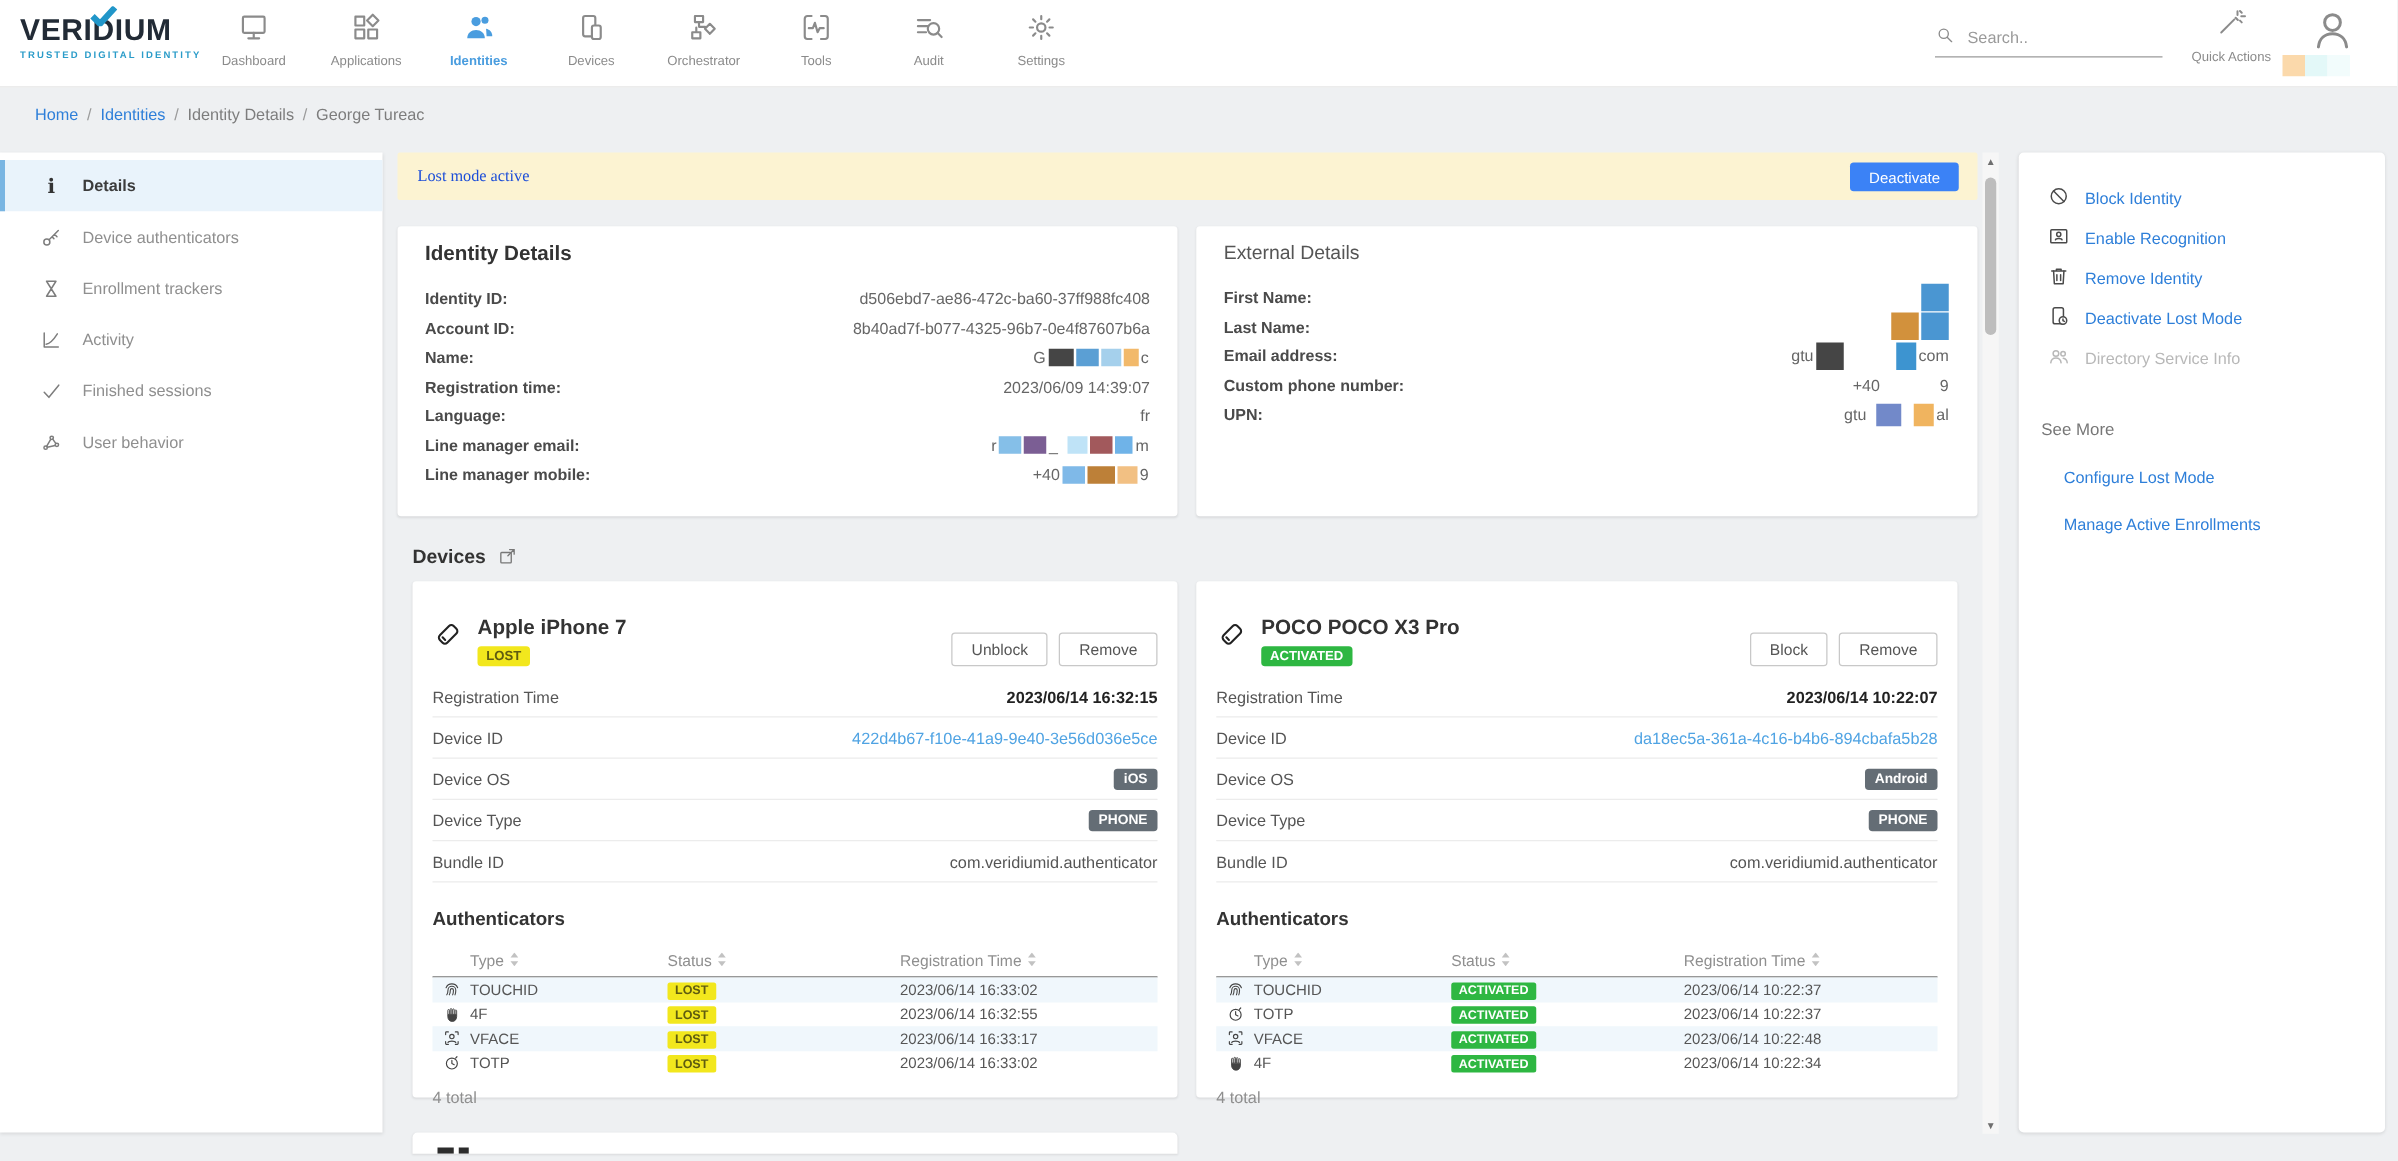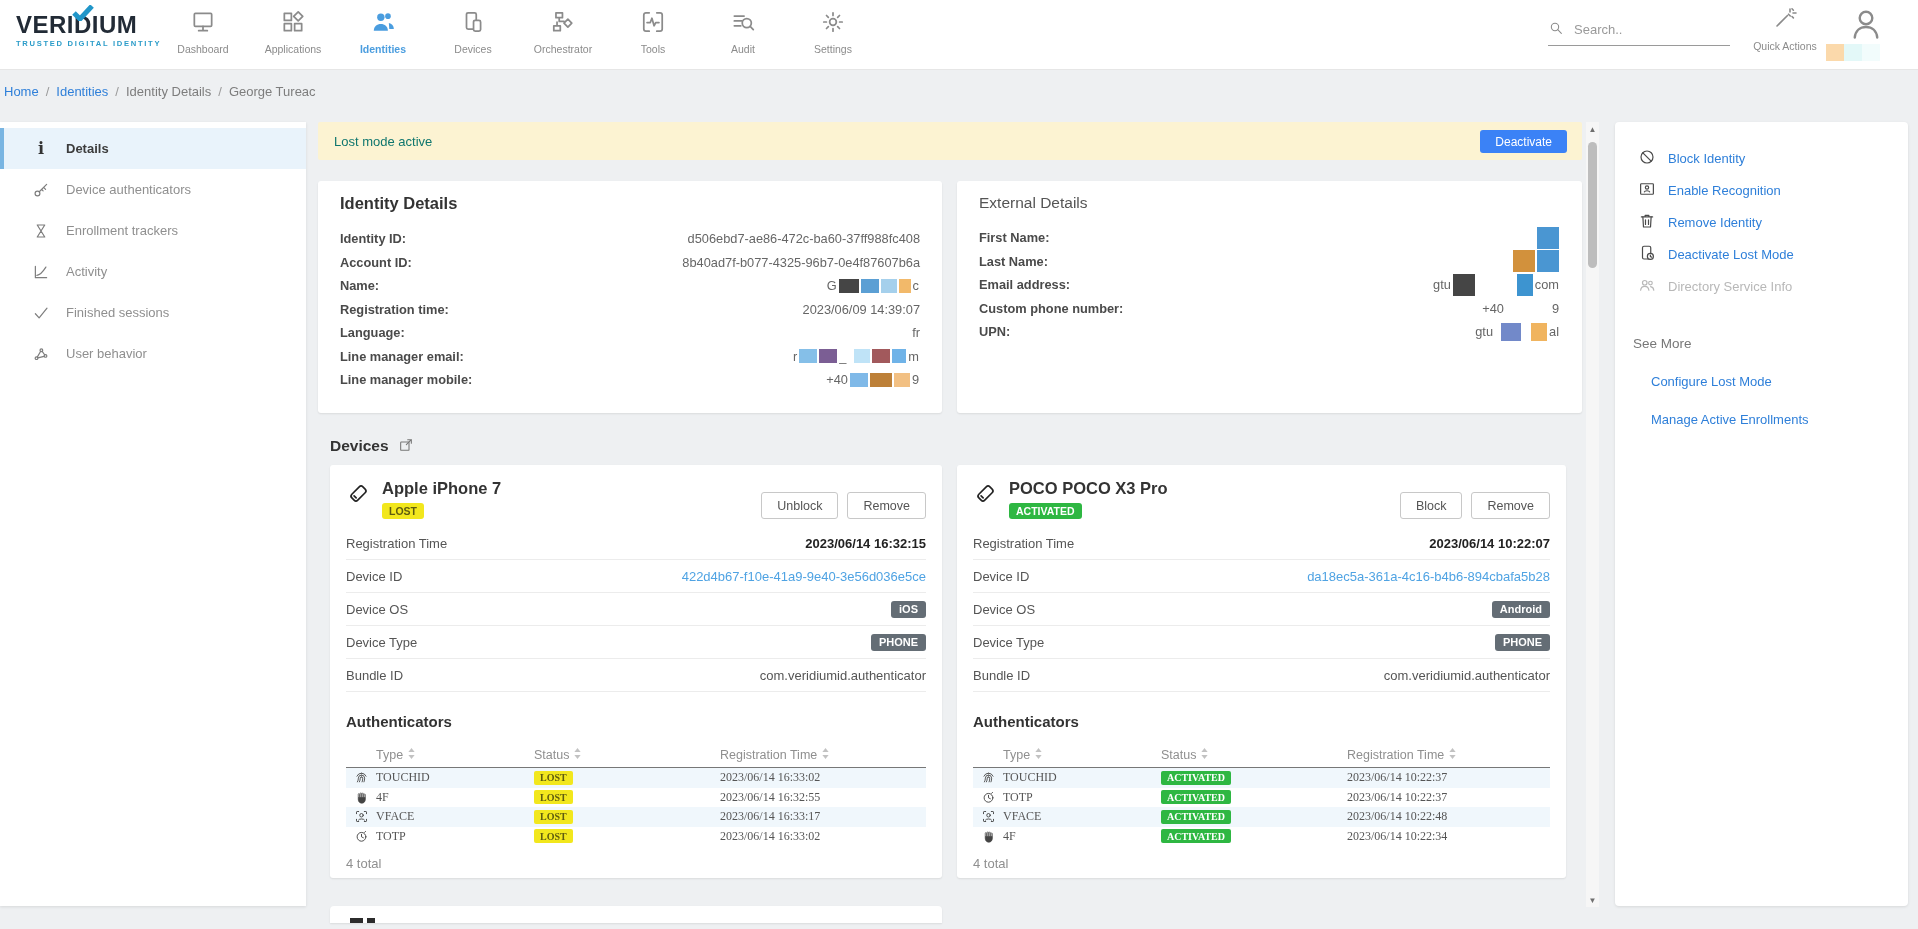--- a/index.html
+++ b/index.html
@@ -25,37 +25,37 @@
   .searchbox input::placeholder { color:#9a9a9a; }
   .qa { position:absolute; left:1742px; top:6px; width:86px; display:flex; flex-direction:column; align-items:center; cursor:pointer; color:#8b8b8b; }
   .qa svg { width:24px; height:24px; }
   .qa-label { font-size:10.5px; margin-top:7px; }
   .user-menu { position:absolute; left:1848px; top:6px; color:#8b8b8b; cursor:pointer; }
   .user-menu svg { width:36px; height:36px; }
   .user-blocks { position:absolute; left:1826px; top:44px; display:flex; }
   .user-blocks span { width:18px; height:17px; display:block; }
 
   
-  .crumbs { position:absolute; top:70px; left:0; width:1918px; height:42px; padding:14px 0 0 4px; font-size:13px; color:#7d7d7d; }
+  .crumbs { position:absolute; top:70px; left:0; width:1918px; height:42px; padding:14px 0 0 28px; font-size:13px; color:#7d7d7d; }
   .crumbs a { color:#2e7fd9; text-decoration:none; cursor:pointer; }
   .crumbs .sep { margin:0 7px; color:#9a9a9a; }
 
   
   .sidebar { position:absolute; left:0; top:122px; width:306px; height:784px; background:#fff; box-shadow:0 1px 3px rgba(0,0,0,.10); padding-top:6px; }
   .side-item { height:41px; display:flex; align-items:center; gap:15px; padding-left:27px; color:#8f8f8f; font-size:13px; cursor:pointer; border-left:4px solid transparent; }
   .side-item .s-ic { width:20px; height:20px; display:flex; align-items:center; justify-content:center; color:#7d7d7d; }
   .side-item .s-ic svg { width:18px; height:18px; }
   .side-item.active { background:#e9f3fb; border-left-color:#79b5e2; color:#3c3c3c; font-weight:bold; }
   .side-item.active .s-ic { color:#333; }
   .info-glyph { font-family:"DejaVu Serif",serif; font-size:16px; font-weight:bold; }
 
   
   .main { position:absolute; left:318px; top:122px; width:1264px; height:807px; }
   .banner { height:38px; background:#fcf3d2; border-radius:2px; display:flex; align-items:center; padding:0 16px; position:relative; }
-  .banner-text { color:#0f766e; font-size:13px; }
+  .banner-text { color:#1d4ed8; font-size:13px;font-family:Liberation Serif, serif; }
   .banner button { position:absolute; right:15px; top:8px; height:23px; padding:0 15px; background:#3b82f6; color:#fff; border:none; border-radius:3px; font-size:12px; cursor:pointer; font-family:"Liberation Sans",sans-serif; }
   .row { display:flex; gap:15px; }
   .card { background:#fff; border-radius:3px; box-shadow:0 1px 2px rgba(0,0,0,.09); }
   .details-row { margin-top:21px; }
   .id-card { width:624px; height:232px; padding:13px 22px; }
   .ext-card { width:625px; height:232px; padding:13px 22px; }
   .card h2 { font-size:16.5px; color:#333; font-weight:bold; }
   .card h2.light { font-weight:normal; color:#555; font-size:15.5px; }
   .f-rows { margin-top:14px; }
   .f-row { display:flex; align-items:center; height:23.5px; }
@@ -65,41 +65,41 @@
   .spc { display:inline-block; height:1px; }
 
   
   .dev-title { margin:22px 0 0 12px; height:22px; display:flex; align-items:center; gap:9px; }
   .dev-title .t { font-size:15.5px; font-weight:bold; color:#333; }
   .dev-title svg { width:16px; height:16px; color:#777; cursor:pointer; }
   .dev-row { margin:8px 0 0 12px; }
   .dev-card { height:413px; }
   .dev-card.c1 { width:612px; }
   .dev-card.c2 { width:609px; }
-  .dev-head { padding:14px 16px 0; display:flex; justify-content:space-between; }
+  .dev-head { padding:28px 16px 0; display:flex; justify-content:space-between; }
   .dev-head-l { display:flex; gap:11px; }
   .dev-head-l svg { width:25px; height:25px; color:#222; margin-top:2px; }
   .dev-name { font-size:16.5px; font-weight:bold; color:#333; }
   .dev-badge { display:inline-block; margin-top:5px; font-size:10.5px; font-weight:bold; padding:2px 7px; border-radius:3px; }
   .badge-yellow { background:#f2e71d; color:#5f5c10; }
   .badge-green { background:#2eb742; color:#fff; }
   .dev-btns { display:flex; gap:9px;align-items:flex-end; }
   .dev-btns button { height:27px; padding:0 15px; background:#fff; border:1px solid #c8c8c8; border-radius:3px; color:#555; font-size:12.5px; cursor:pointer; font-family:"Liberation Sans",sans-serif; }
   .dev-fields { margin:8px 16px 0; }
   .d-row { height:33px; display:flex; align-items:center; border-bottom:1px solid #ececec; }
   .d-label { color:#555; font-size:13px; }
   .d-val { flex:1; text-align:right; font-size:13px; color:#555; }
   .d-val.bold { font-weight:bold; color:#222; }
   .d-val a { color:#4fa3e3; text-decoration:none; cursor:pointer; }
   .os-badge { display:inline-block; background:#646d75; color:#fff; font-size:11px; font-weight:bold; padding:2.5px 8px; border-radius:3px; }
   .auth-title { margin:21px 16px 0; font-size:15px; font-weight:bold; color:#333; }
   .auth-table { margin:12px 16px 0; }
   .a-head { display:grid; grid-template-columns:30px 158px 186px 1fr; height:26px; align-items:center; color:#8f8f8f; font-size:12.5px; border-bottom:1.5px solid #777; }
   .a-head .col { display:flex; align-items:center; gap:5px; cursor:pointer; }
-  .a-row { display:grid; grid-template-columns:30px 158px 186px 1fr; height:19.5px; align-items:center; font-size:12px; color:#555;font-family:Liberation Serif, serif; }
+  .a-row { display:grid; grid-template-columns:30px 158px 186px 1fr; height:19.5px; align-items:center; font-size:12px; color:#555; }
   .a-row:nth-child(odd) { background:#f0f7fc; }
   .a-row .a-ic { display:flex; align-items:center; justify-content:center; color:#444; }
   .a-row .a-ic svg { width:15px; height:15px; }
   .st-badge { display:inline-block; font-size:10px; font-weight:bold; padding:1.5px 6px; border-radius:2px; }
   .a-total { margin:10px 16px 0; color:#8f8f8f; font-size:13px; }
   .partial { margin:28px 0 0 12px; width:612px; height:17px; background:#fff; border-radius:4px 4px 0 0; box-shadow:0 1px 2px rgba(0,0,0,.09); position:relative; overflow:hidden; }
   .partial i { position:absolute; bottom:0; height:5px; background:#2c2c2c; }
 
   
   .actions { position:absolute; left:1615px; top:122px; width:293px; height:784px; background:#fff; border-radius:4px; box-shadow:0 1px 3px rgba(0,0,0,.10); padding-top:12px; }

